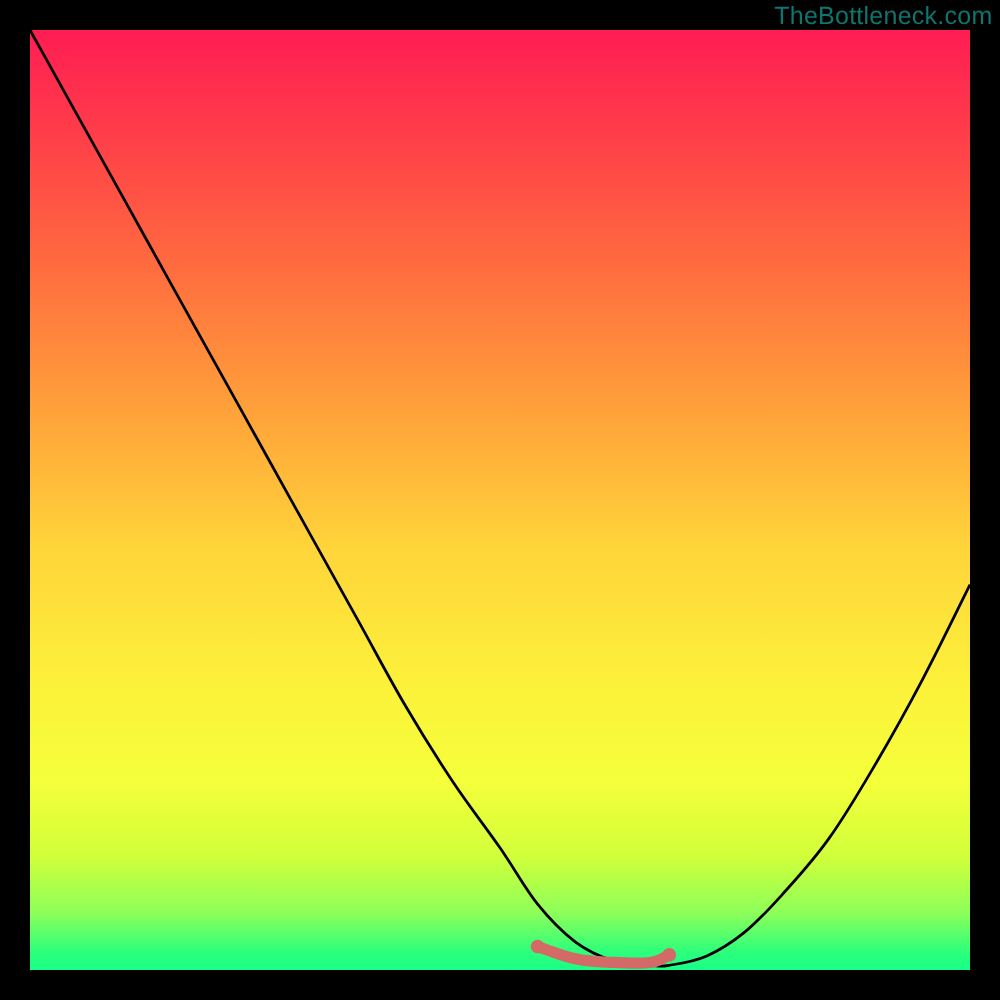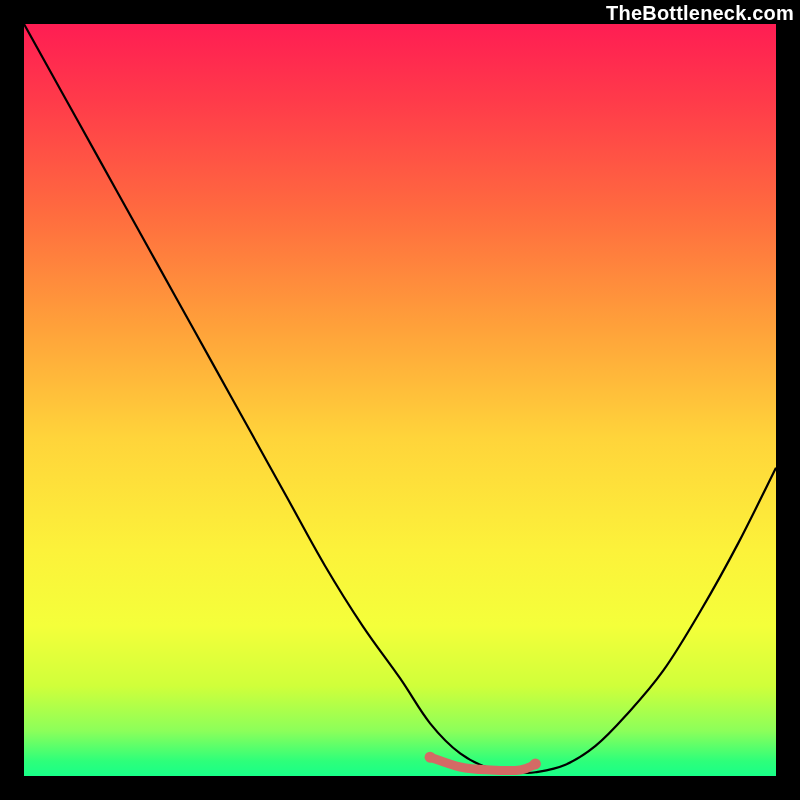--- a/index.html
+++ b/index.html
@@ -34,23 +34,23 @@
       #d0ff3a 88%,
       #8cff5a 94%,
       #2eff7a 98%,
       #18ff88 100%
     );
   }
   .watermark {
     position: absolute;
     top: 2px;
     right: 6px;
-    color: #ffffff;
+    color: #0f766e;
     font-size: 20px;
-    font-weight: 700;
+    font-weight: 400;
     letter-spacing: 0.2px;
     user-select: none;
   }
   svg.curve {
     position: absolute;
     left: 0;
     top: 0;
     width: 752px;
     height: 752px;
     overflow: visible;

